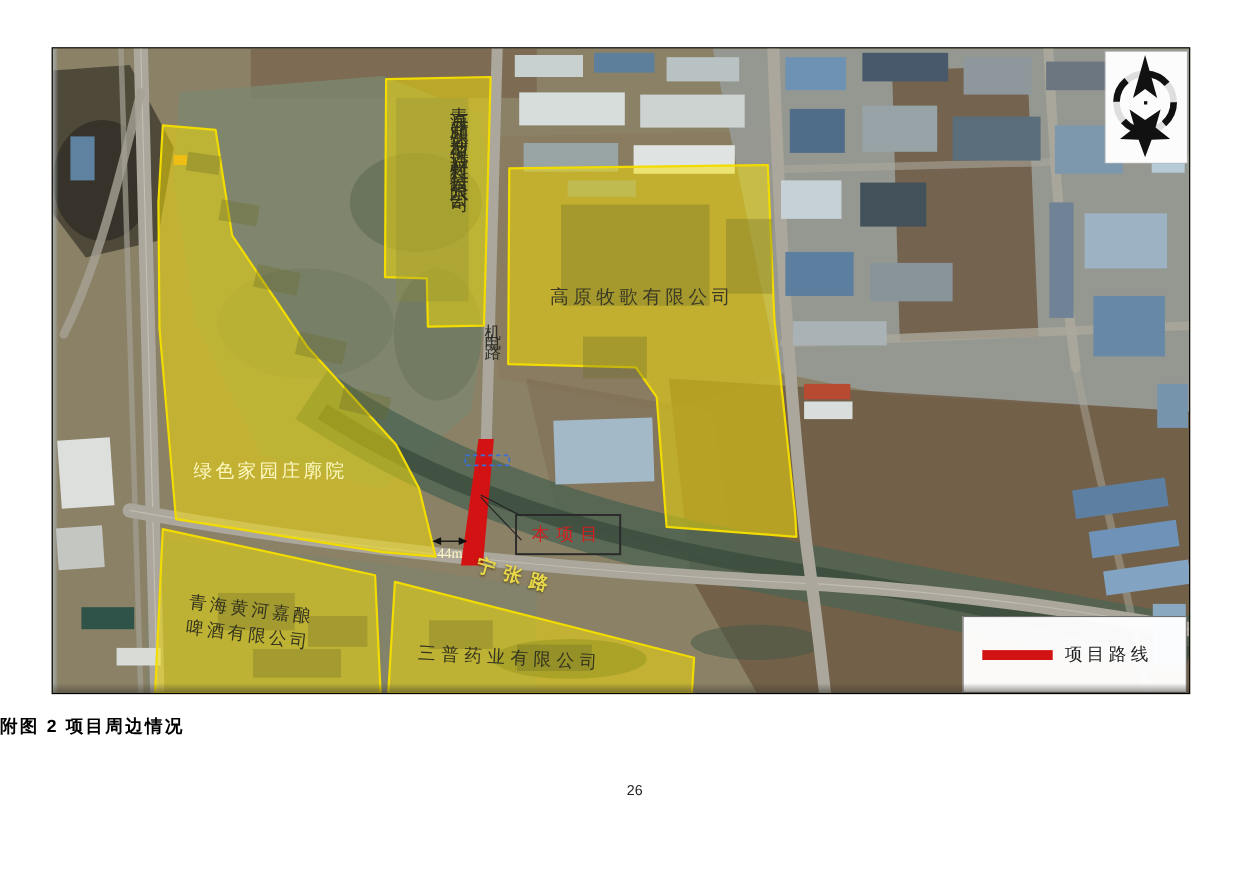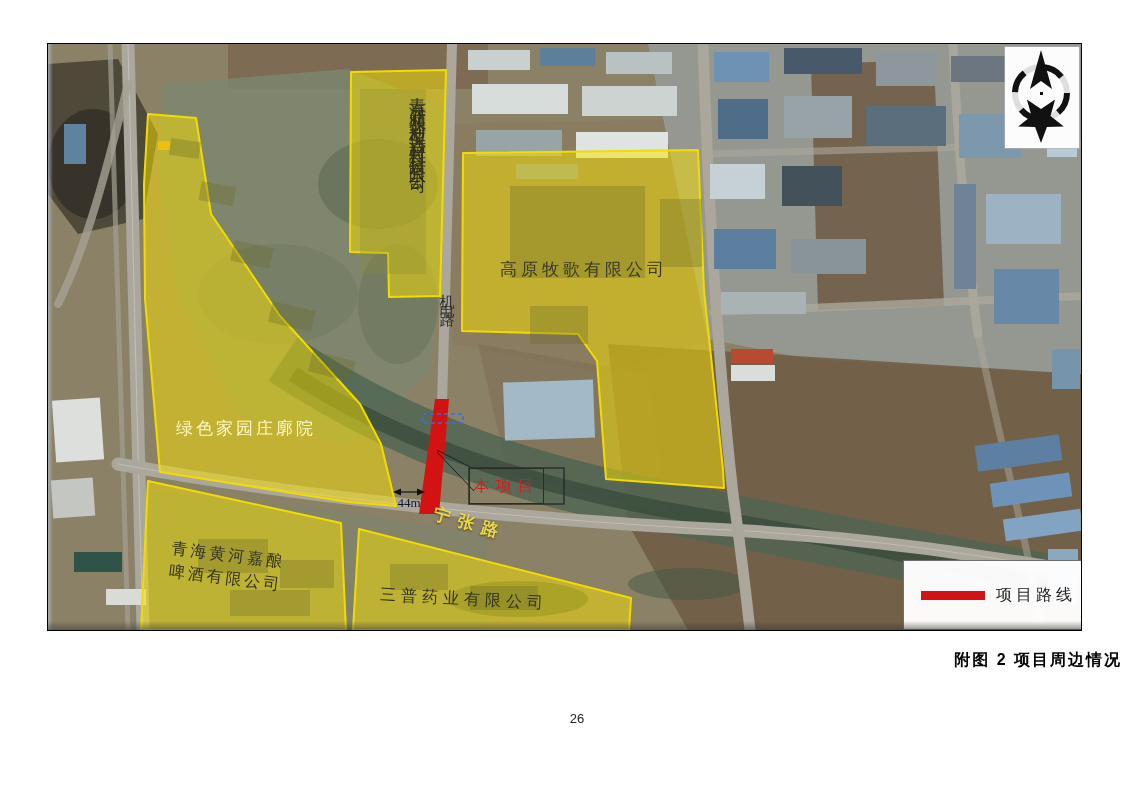--- a/index.html
+++ b/index.html
@@ -21,43 +21,43 @@
        writing-mode:vertical-rl;font-size:17px;letter-spacing:5px;line-height:46px;color:#2f2f1d;}
   .lbl-gaoyuan{left:452px;top:216px;font-size:17px;letter-spacing:4px;color:#3a3a26;}
   .lbl-lvse{left:128px;top:375px;font-size:17px;letter-spacing:3px;color:#fef9c3;}
   .lbl-huanghe{left:122px;top:500px;width:126px;white-space:normal;font-size:16px;
        letter-spacing:3px;line-height:1.45;transform:rotate(7deg);color:#33331f;}
   .lbl-sanpu{left:332px;top:545px;font-size:16px;letter-spacing:5px;transform:rotate(3deg);color:#33331f;}
   .lbl-jidian{left:390px;top:238px;writing-mode:vertical-rl;font-size:15px;
        letter-spacing:9px;color:#30302a;}
   .lbl-ningzhang{left:384px;top:470px;font-size:17px;font-weight:bold;letter-spacing:8px;
        color:#e9d94a;transform:rotate(16deg);text-shadow:0 1px 2px rgba(70,58,12,.85);}
-  .callout-box{position:absolute;left:421px;top:424px;width:75px;height:36px;
+  .callout-box{position:absolute;left:421px;top:424px;width:95px;height:36px;
        border:1.5px solid #2b2b2b;display:flex;align-items:center;justify-content:center;
        font-size:16px;letter-spacing:6px;color:#d31f1f;box-sizing:border-box;}
-  .lbl-44m{left:340px;top:451px;width:42px;text-align:center;font-size:13px;color:#0f172a;
+  .lbl-44m{left:340px;top:451px;width:42px;text-align:center;font-size:13px;color:#fef9c3;
        font-family:"Liberation Serif",serif;}
 
   
   .legend{position:absolute;left:827px;top:516px;width:204px;height:70px;
        background:rgba(255,255,255,.97);border:1px solid #6e6e6e;box-sizing:border-box;
-       display:flex;flex-direction:column;justify-content:space-evenly;padding:2px 6px;margin-left:28px;}
+       display:flex;flex-direction:column;justify-content:space-evenly;padding:2px 6px;}
   .legend .row{display:flex;align-items:center;}
   .legend .sw{width:86px;display:flex;justify-content:center;}
   .legend .sw-route{width:64px;height:9px;background:#d31313;}
   .legend .sw-site{width:56px;height:18px;border:2px dashed #3a6fd8;background:#fff;box-sizing:border-box;}
   .legend .txt{font-family:"Liberation Serif",serif;font-size:16px;letter-spacing:4px;color:#1d1d1d;}
 
   
   .compass{position:absolute;left:957px;top:3px;width:74px;height:101px;
        background:#fcfcfc;box-shadow:0 0 0 1px rgba(180,180,180,.6);}
   .compass svg{display:block;}
 
   
-  .caption{position:absolute;left:0;top:650px;width:100%;text-align:right;
+  .caption{position:absolute;left:0;top:650px;width:100%;text-align:left;
        font-size:16px;font-weight:bold;letter-spacing:2px;color:#000;}
   .pageno{position:absolute;left:16px;top:711px;width:100%;text-align:center;
        font-size:13px;color:#222;}
 </style>
 </head>
 <body>
 
 <div class="map">
 
   <svg class="backdrop" viewBox="0 0 1033 586">

